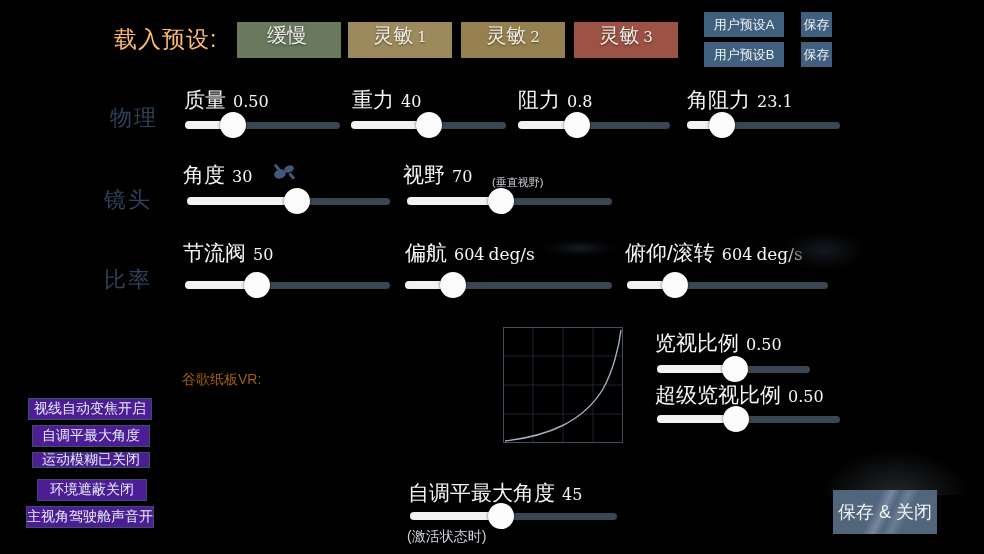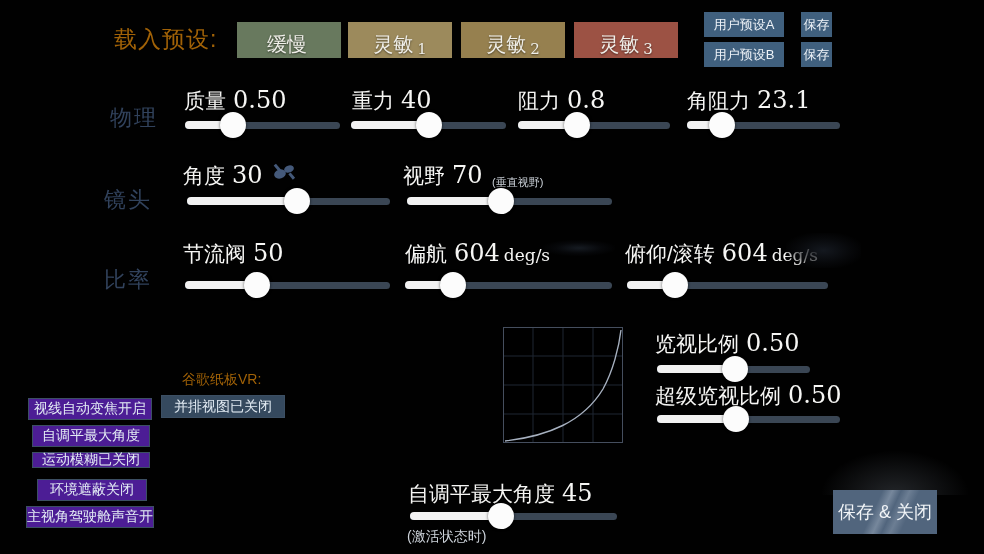--- a/index.html
+++ b/index.html
@@ -1,38 +1,38 @@
 <!DOCTYPE html>
 <html><head>
 <meta charset="utf-8">
 <style>
   html,body{margin:0;padding:0;background:#000;}
   #stage{position:relative;width:984px;height:554px;background:#010101;overflow:hidden;
          font-family:"Liberation Sans",sans-serif;color:#fff;}
   .abs{position:absolute;}
 
   
-  .hdr-label{font-size:23px;color:#a16207;letter-spacing:1px;}
-  .preset-btn{display:flex;align-items:flex-end;justify-content:center;gap:4px;
+  .hdr-label{font-size:23px;color:#fdba74;letter-spacing:1px;}
+  .preset-btn{display:flex;align-items:flex-start;justify-content:center;gap:4px;
       width:104px;height:36px;font-size:20px;color:#f0efe9;cursor:pointer;
       text-shadow:0 1px 2px rgba(0,0,0,.5);}
   .preset-btn .btn-num{font-family:"DejaVu Serif",serif;font-size:15px;padding-top:6px;}
   .p-slow{background:#68795e;}
   .p-s1{background:#9c8a5c;}
   .p-s2{background:#96804f;}
   .p-s3{background:#9c5244;}
   .user-btn{display:flex;align-items:center;justify-content:center;
       background:#40607e;color:#eef3f8;font-size:13px;cursor:pointer;}
 
   
   .section-label{font-size:22px;color:#31425c;letter-spacing:2px;}
 
   
   .slabel{font-size:21px;color:#f6f6f4;white-space:nowrap;}
-  .slabel .val{font-family:"DejaVu Serif",serif;font-size:24px;padding-left:7px;}
+  .slabel .val{font-family:"DejaVu Serif",serif;font-size:16px;padding-left:7px;}
   .slabel .unit{font-family:"DejaVu Serif",serif;font-size:17px;padding-left:4px;}
   .subnote{font-size:11px;color:#cdd3da;}
 
   
   .slider{height:26px;}
   .slider .track{position:absolute;left:0;right:0;top:10px;height:7px;background:#3a4654;border-radius:4px;}
   .slider .fill{position:absolute;left:0;top:9px;height:8px;width:var(--pct,50%);
       background:#f2f2f2;border-radius:5px;}
   .slider .knob{position:absolute;top:0;left:calc(var(--pct,50%) - 13px);width:26px;height:26px;
       border-radius:50%;background:#fcfcfc;box-shadow:0 0 3px rgba(0,0,0,.6);cursor:pointer;}
@@ -206,21 +206,20 @@
   <div class="abs slabel" style="left:655px;top:381px">
     <span>超级览视比例</span><span class="val">0.50</span>
   </div>
   <div class="abs slider" style="left: 657px; top: 406px; width: 183px; --pct: 43%;">
     <div class="track"></div>
     <div class="fill"></div>
     <div class="knob"></div>
   </div>
 
   <div class="abs vr-label" style="left:182px;top:371px">谷歌纸板VR:</div>
-  <div class="abs toggle-btn" style="left:161px;top:395px;width:124px;height:23px;background:#35495e">并排视图已关闭</div>
 
   <div class="abs toggle-btn" style="left:28px;top:398px;width:124px;height:22px">视线自动变焦开启</div>
   <div class="abs toggle-btn" style="left:32px;top:425px;width:118px;height:22px">自调平最大角度</div>
   <div class="abs toggle-btn" style="left:32px;top:452px;width:118px;height:16px">运动模糊已关闭</div>
   <div class="abs toggle-btn" style="left:26px;top:506px;width:128px;height:22px">主视角驾驶舱声音开</div>
   <div class="abs toggle-btn" style="left:37px;top:479px;width:110px;height:22px">环境遮蔽关闭</div>
 
   <div class="abs slabel" style="left:408px;top:479px">
     <span>自调平最大角度</span><span class="val">45</span>
   </div>

